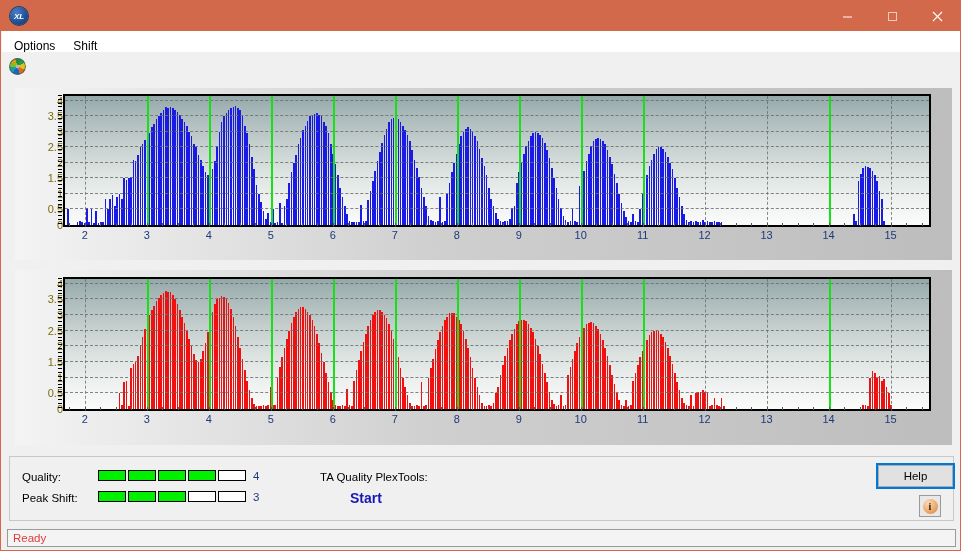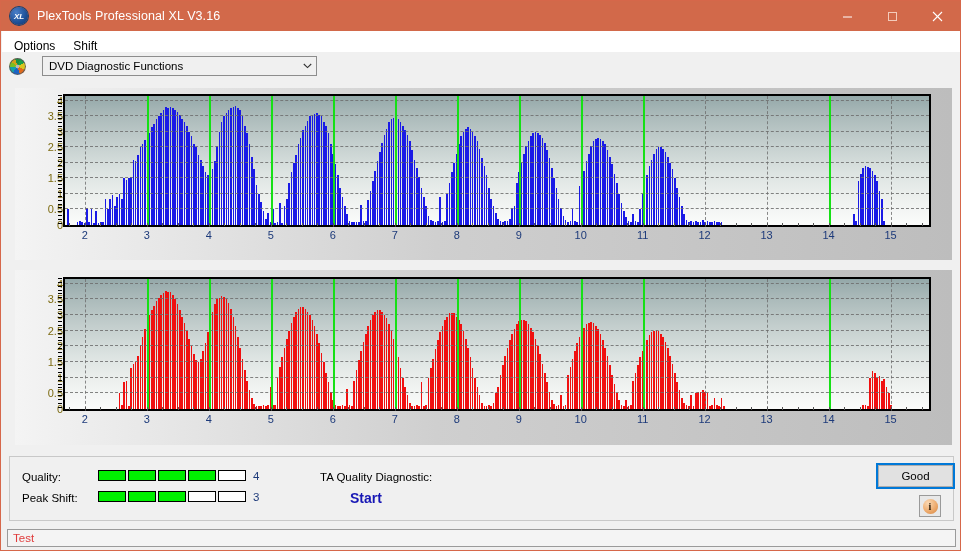--- a/index.html
+++ b/index.html
@@ -150,21 +150,20 @@
   }
   .statusbar span{font-size:11.5px;color:#e03c3c;padding-left:5px;}
 </style>
 </head>
 <body>
 
 <div class="window">
 
   <div class="titlebar">
     <div class="app-icon">XL</div>
-    <div class="app-title">PlexTools Professional XL V3.16</div>
     <div class="wctrls">
       <div class="wbtn">
         <svg width="11" height="11" viewBox="0 0 11 11">
             <line x1="1" y1="6" x2="10" y2="6" stroke="#fff" stroke-width="1"></line>
           </svg>
       </div>
       <div class="wbtn">
         <svg width="11" height="11" viewBox="0 0 11 11">
             <rect x="1.5" y="1.5" width="8" height="8" fill="none" stroke="#f3cbbb" stroke-width="1"></rect>
           </svg>
@@ -178,28 +177,20 @@
     </div>
   </div>
 
   <div class="menubar">
     <div class="menuitem">Options</div>
     <div class="menuitem">Shift</div>
   </div>
 
   <div class="toolbar">
     <div class="disc-icon"></div>
-    <div class="combo" id="combo-function">
-      <div class="ctext">DVD Diagnostic Functions</div>
-      <div class="carrow">
-        <svg width="9" height="6" viewBox="0 0 9 6">
-            <polyline points="0.8,1 4.5,4.6 8.2,1" fill="none" stroke="#333" stroke-width="1.1"></polyline>
-          </svg>
-      </div>
-    </div>
   </div>
 
   <div class="chart-panel" id="chart-top">
     <div class="plot-wrap">
       <div class="ylabels" style="left: 4px; top: 6px; height: 129px;">
           <div class="ylab" style="top: 131px;">0</div>
           <div class="ylab" style="top: 115.458px;">0.5</div>
           <div class="ylab" style="top: 99.9157px;">1</div>
           <div class="ylab" style="top: 84.3735px;">1.5</div>
           <div class="ylab" style="top: 68.8313px;">2</div>
@@ -1120,26 +1111,26 @@
     <div class="lbl" id="peak-label">Peak Shift:</div>
     <div class="meter" id="peak-meter">
         <div class="seg on"></div>
         <div class="seg on"></div>
         <div class="seg on"></div>
         <div class="seg"></div>
         <div class="seg"></div>
       </div>
     <div class="meterval" id="peak-value">3</div>
 
-    <div class="lbl" id="ta-quality-label">TA Quality Diagnostic:</div>
+    <div class="lbl" id="ta-quality-label">TA Quality PlexTools:</div>
     <div id="ta-quality-value">Start</div>
 
-    <div class="start-btn">Good</div>
+    <div class="start-btn">Help</div>
     <div class="info-btn">
       <div class="info-circle">i</div>
     </div>
   </div>
 
   <div class="statusbar">
-    <span>Test</span>
+    <span>Ready</span>
   </div>
 
 </div>
 
 </body></html>

